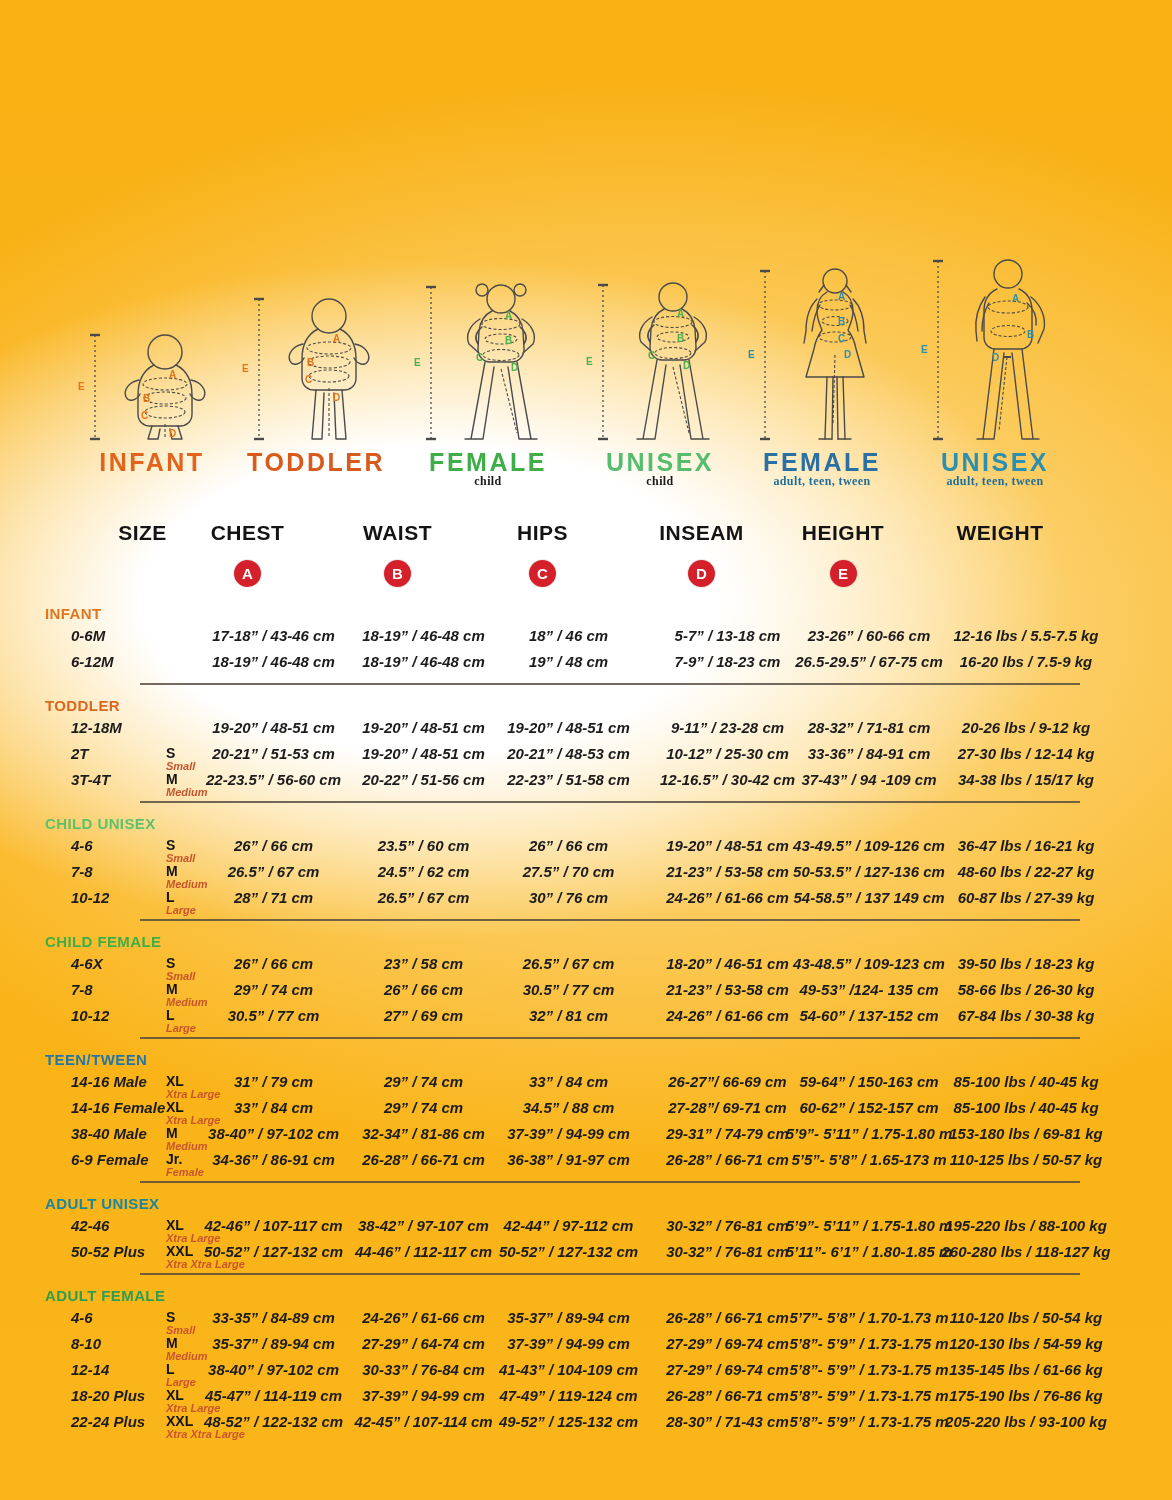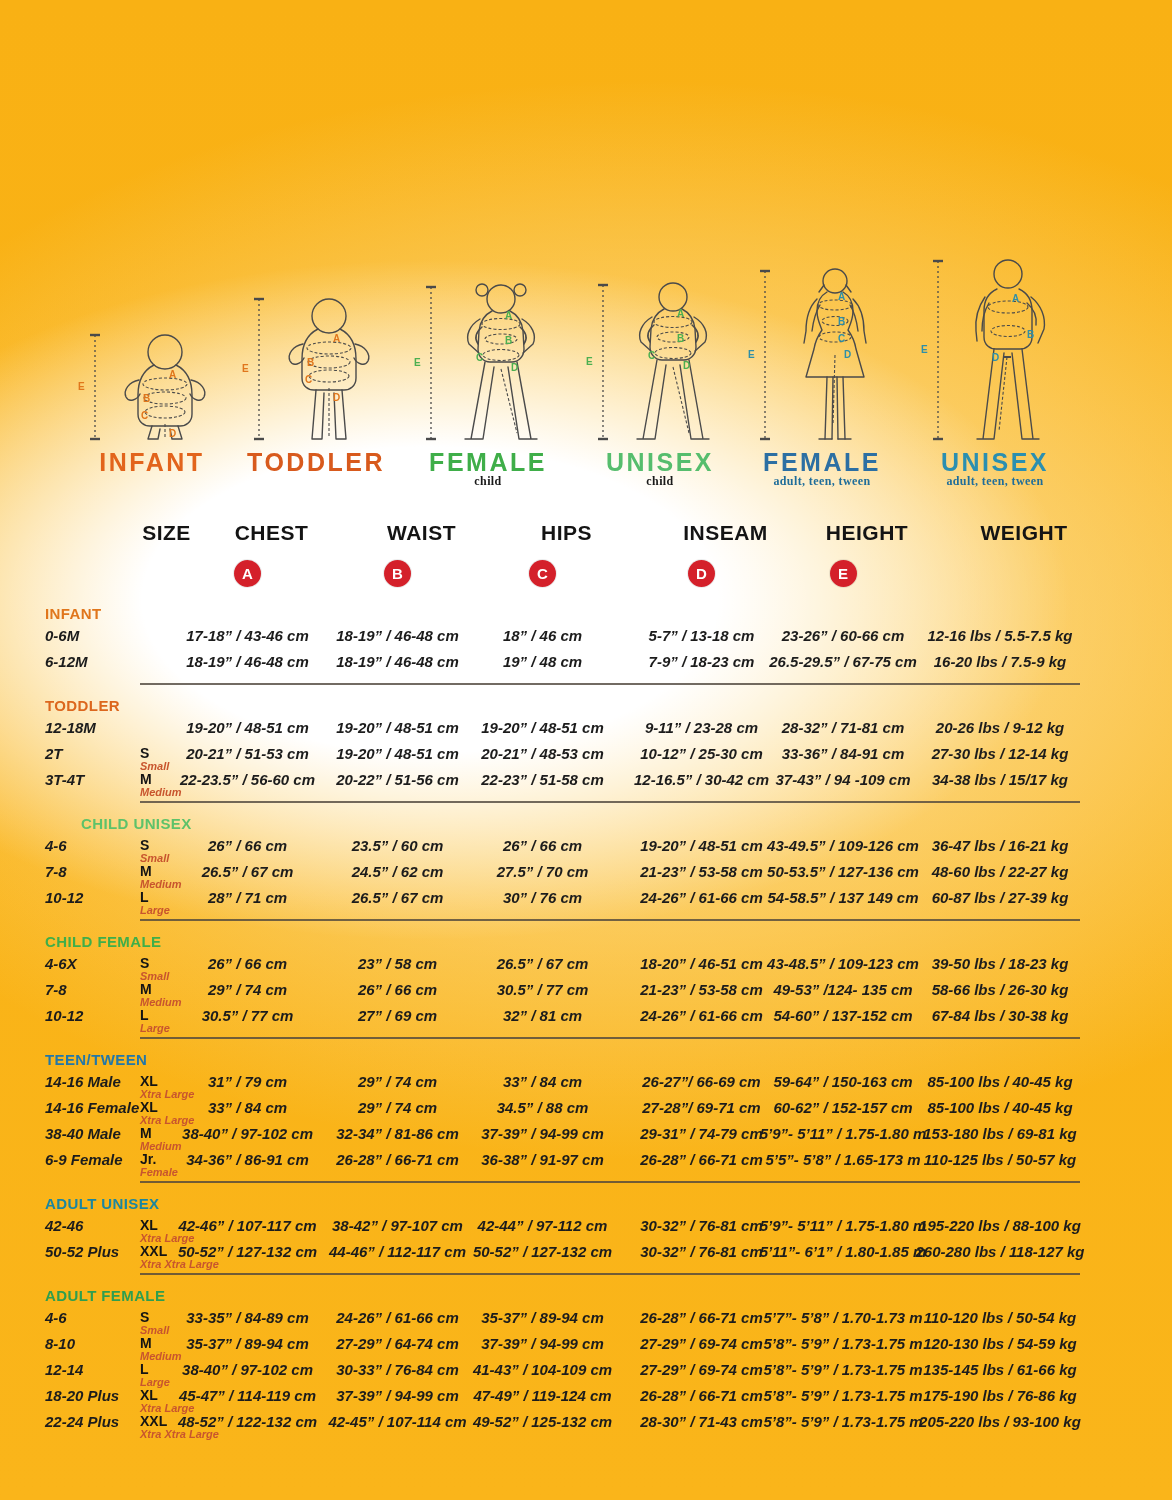--- a/index.html
+++ b/index.html
@@ -15,28 +15,28 @@
   .figure{position:absolute;width:150px;}
   .figure svg{display:block;}
   .fig-label{position:absolute;top:449px;width:190px;text-align:center;line-height:1.05;}
   .fig-label .main{font-size:25px;font-weight:800;letter-spacing:2.5px;}
   .fig-label .sub{font-size:12px;font-weight:800;letter-spacing:.4px;font-family:Liberation Serif, serif;}
   
   .table{position:absolute;left:0;top:516px;width:1172px;}
   .row{display:grid;grid-template-columns:95px 50px 115px 185px 105px 213px 70px 244px;padding-left:45px;align-items:center;}
   .c{display:flex;justify-content:center;align-items:center;white-space:nowrap;min-width:0;overflow:visible;}
   .c.left{justify-content:flex-start;}
-  .thead{height:34px;margin-left:24px;}
+  .thead{height:34px;}
   .thead .c{font-size:21px;font-weight:800;letter-spacing:.5px;color:#141414;}
   .thead .size-h{grid-column:1/3;padding-left:50px;}
   .badges{height:46px;}
   .badge{width:27px;height:27px;border-radius:50%;display:flex;align-items:center;justify-content:center;
          color:#fff;font-size:15px;font-weight:800;box-shadow:0 0 0 1px rgba(0,0,0,.08);}
   .section-title{padding-left:45px;font-size:15px;font-weight:800;letter-spacing:.4px;height:24px;display:flex;align-items:flex-end;margin-top:2px;}
-  .trow{height:26px;}
+  .trow{height:26px;margin-left:26px;}
   .trow .c{font-size:15px;font-style:italic;font-weight:600;color:#1c1c1c;}
   .trow .rlabel{font-weight:700;}
   .sizecell{position:relative;flex-direction:column;align-items:flex-start;justify-content:center;}
   .sizecell .letter{font-style:normal;font-weight:800;font-size:14px;color:#141414;line-height:1;}
   .sizecell .subsize{position:absolute;top:15px;left:0;font-size:11px;font-style:italic;font-weight:700;color:#c8552e;line-height:1;white-space:nowrap;}
   .divider{height:2px;background:#4f463c;opacity:.8;margin:9px 0 5px 140px;width:940px;}
 </style>
 </head>
 <body>
 
@@ -288,21 +288,21 @@
             <span class="subsize">Medium</span>
           </div>
           <div class="c ">22-23.5” / 56-60 cm</div>
           <div class="c ">20-22” / 51-56 cm</div>
           <div class="c ">22-23” / 51-58 cm</div>
           <div class="c ">12-16.5” / 30-42 cm</div>
           <div class="c ">37-43” / 94 -109 cm</div>
           <div class="c ">34-38 lbs / 15/17 kg</div>
         </div>
         <div class="divider"></div>
-        <div class="section-title" style="color: rgb(94, 194, 106); margin-left: 36px;">CHILD UNISEX</div>
+        <div class="section-title" style="color: rgb(94, 194, 106);">CHILD UNISEX</div>
         <div class="row trow">
           <div class="c left rlabel">4-6</div>
           <div class="c left sizecell">
             <span class="letter">S</span>
             <span class="subsize">Small</span>
           </div>
           <div class="c ">26” / 66 cm</div>
           <div class="c ">23.5” / 60 cm</div>
           <div class="c ">26” / 66 cm</div>
           <div class="c ">19-20” / 48-51 cm</div>

